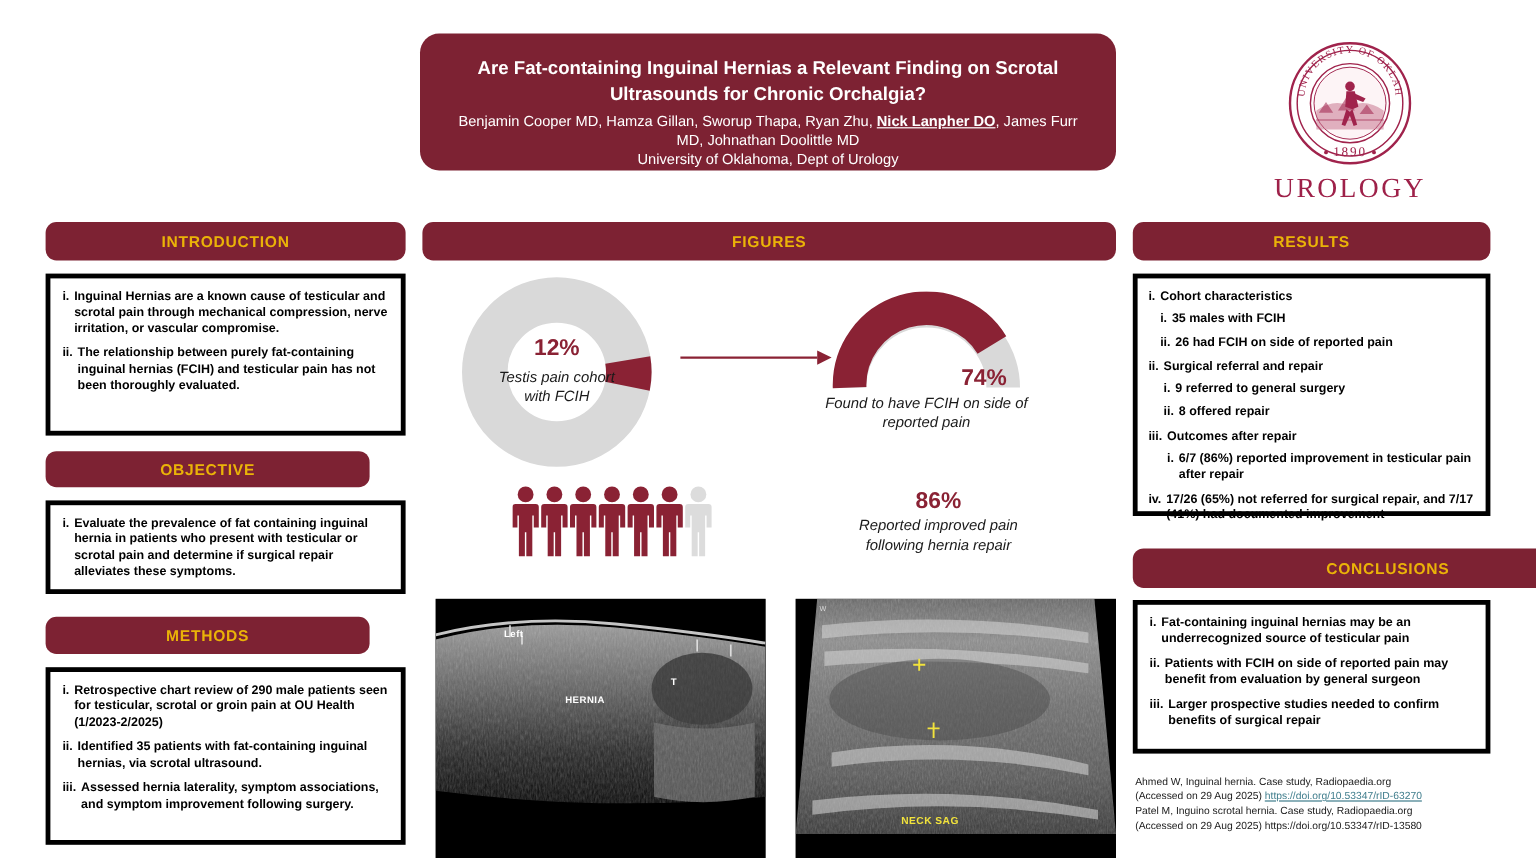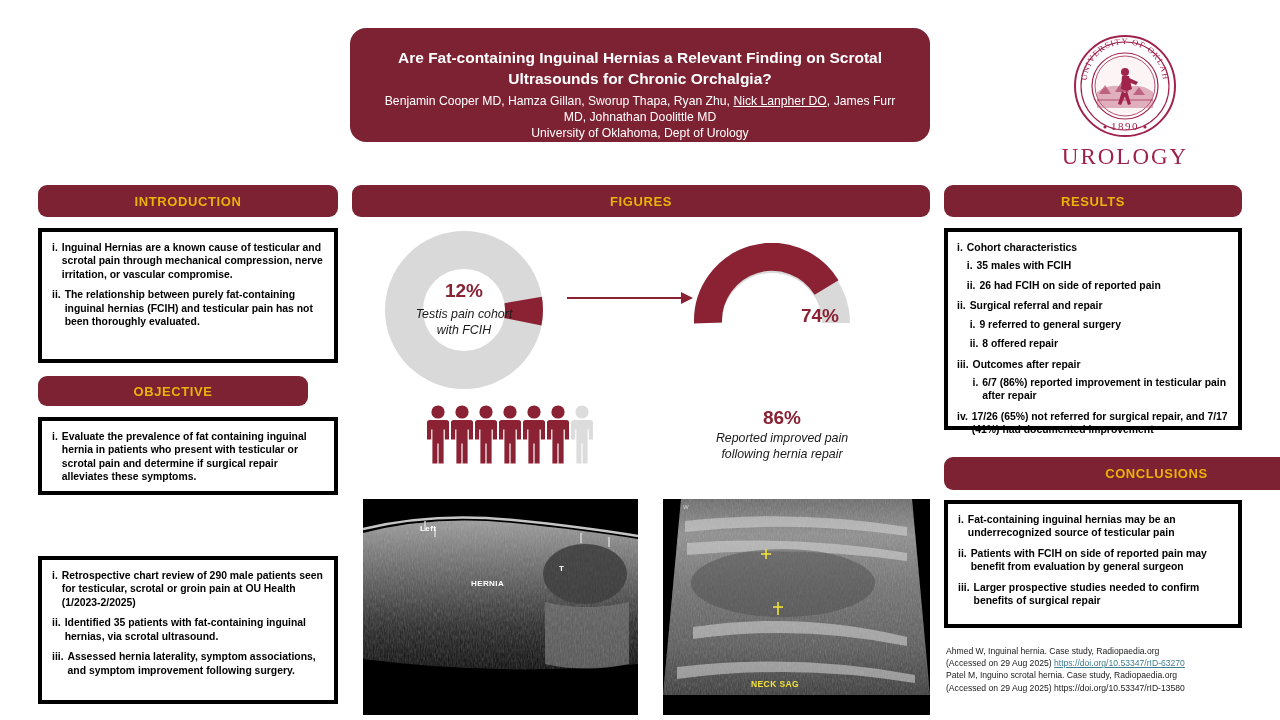--- a/index.html
+++ b/index.html
@@ -57,21 +57,21 @@
     box-sizing: border-box;
     padding: 20px 22px 0 22px;
     text-align: center;
     color: #ffffff;
   }
   #title-text {
     font-size: 15.5px; font-weight: bold; line-height: 1.35;
     margin-bottom: 3px;
   }
   #authors-text { font-size: 12.2px; line-height: 1.32; font-weight: normal; }
-  #authors-text .hl { font-weight: normal; text-decoration: underline; }
+  #authors-text .hl { font-weight: bold; text-decoration: underline; }
   #affil-text { font-size: 12.2px; line-height: 1.32; }
 
   
   #ou-logo { position: absolute; left: 62px; top: 55px; width: 240px; height: 95px; }
   #ou-health-word {
     position: absolute; left: 98px; top: 8px;
     font-family: "Liberation Serif", serif;
     font-size: 60px; color: #b31b3b; letter-spacing: -1px;
   }
 
@@ -184,20 +184,23 @@
   </div>
   <div class="boxed" style="left:38px; top:417px; width:300px; height:78px; padding:9px 10px;">
     <ol class="lst">
       <li>
         <span class="num">i.</span>
         <span class="txt">Evaluate the prevalence of fat containing inguinal hernia in patients who present with testicular or scrotal pain and determine if surgical repair alleviates these symptoms.</span>
       </li>
     </ol>
   </div>
 
+  <div class="bar" style="left:38px; top:514px; width:270px; height:31px;">
+    <span>METHODS</span>
+  </div>
   <div class="boxed" style="left:38px; top:556px; width:300px; height:148px; padding:9px 10px;">
     <ol class="lst">
       <li>
         <span class="num">i.</span>
         <span class="txt">Retrospective chart review of 290 male patients seen for testicular, scrotal or groin pain at OU Health (1/2023-2/2025)</span>
       </li>
       <li>
         <span class="num">ii.</span>
         <span class="txt">Identified 35 patients with fat-containing inguinal hernias, via scrotal ultrasound.</span>
       </li>
@@ -230,20 +233,24 @@
       <polygon points="116,5 128,11 116,17" fill="#8a2234"></polygon>
     </svg>
 
     <svg style="position:absolute; left:340px; top:18px;" width="160" height="92" viewBox="0 0 160 92">
 
       <path d="M16 80 A64 64 0 0 1 144 80" fill="none" stroke="#d9d9d9" stroke-width="28" stroke-linecap="butt"></path>
 
       <path d="M16 80 A64 64 0 0 1 134.6 44.5" fill="none" stroke="#8a2234" stroke-width="28" stroke-linecap="butt"></path>
     </svg>
     <div class="fig-pct" style="left:370px; top:80px; width:100px;padding-left:48px;">74%</div>
+    <div class="fig-caption" style="left:310px; top:104px; width:220px;">
+      <span>Found to have FCIH on side of</span><br>
+      <span>reported pain</span>
+    </div>
 
     <svg style="position:absolute; left:75px; top:177px;" width="180" height="70" viewBox="0 0 180 70">
       <defs>
         <g id="person">
           <circle cx="11" cy="7" r="6.6"></circle>
           <path d="M2.6 15 h16.8 a2.6 2.6 0 0 1 2.6 2.6 v17 h-4.2 v-10 h-1.2 v34 h-5 v-20 h-1.2 v20 h-5 v-34 h-1.2 v10 h-4.2 v-17 a2.6 2.6 0 0 1 2.6 -2.6 z"></path>
         </g>
       </defs>
       <g fill="#8a2234">
         <use href="#person" x="0" y="3"></use>

